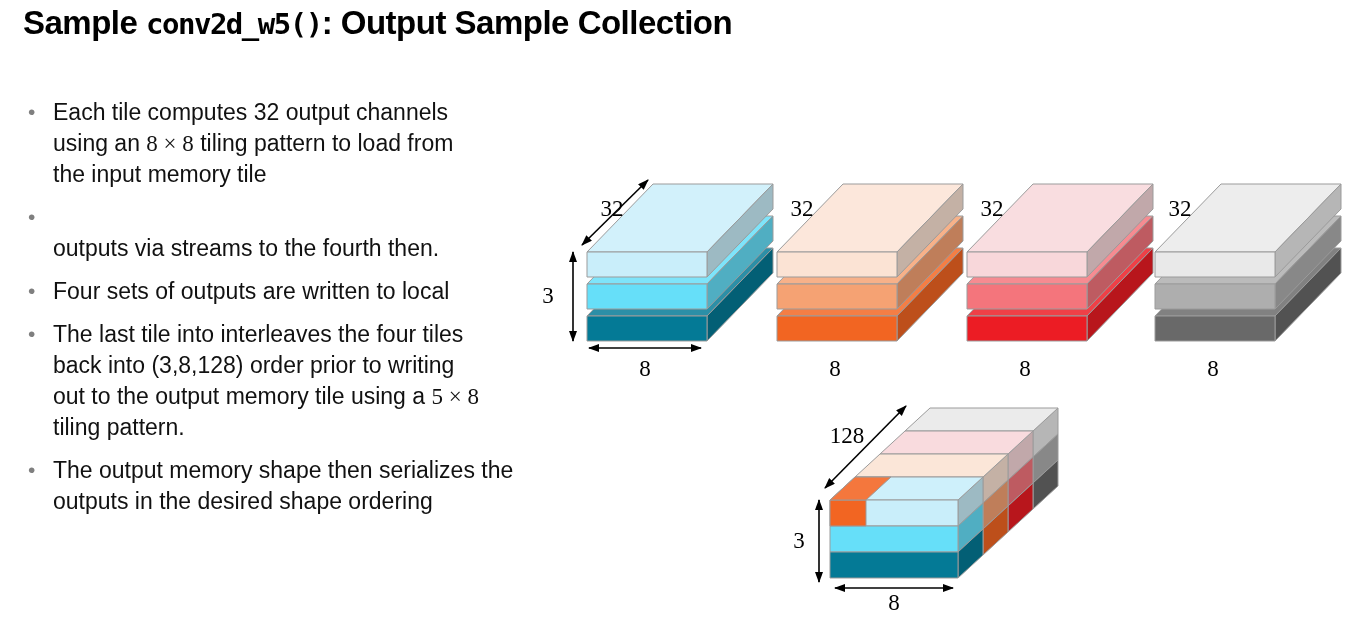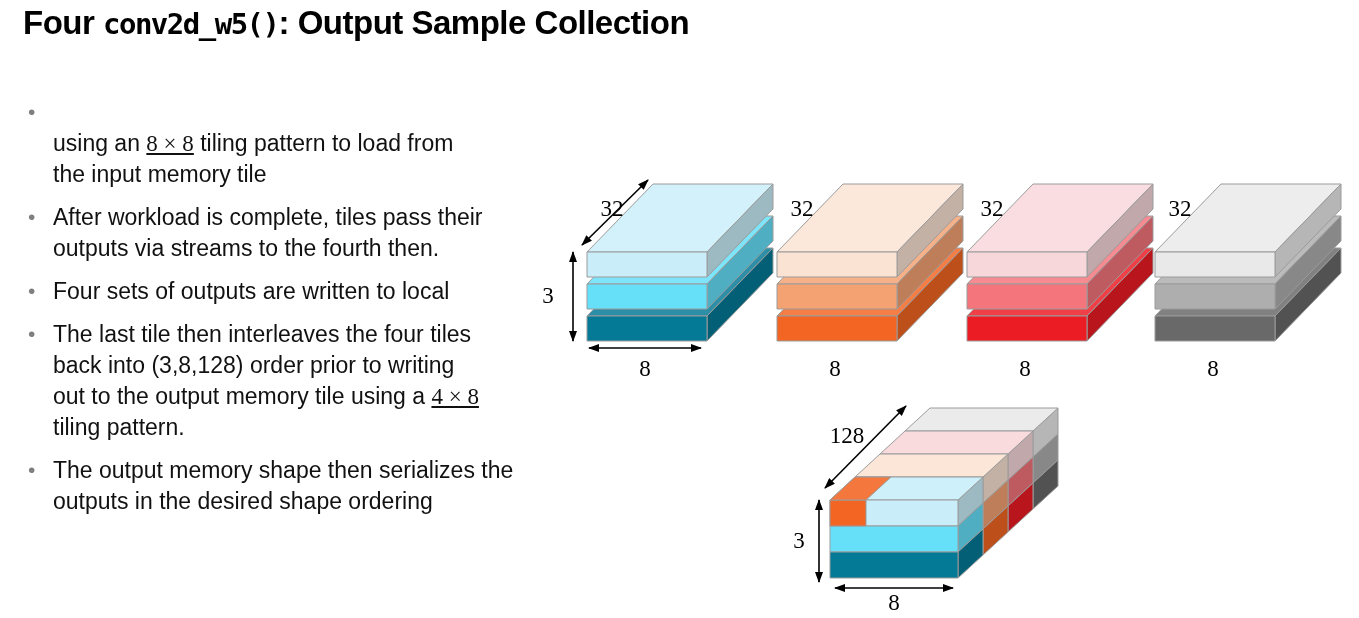--- a/index.html
+++ b/index.html
@@ -20,37 +20,37 @@
     position:absolute;left:24px;top:97px;width:560px;
     list-style:none;margin:0;padding:0;
   }
   #bullets li{
     position:relative;padding-left:29px;margin-bottom:12px;
     font-size:23px;line-height:31px;color:#111;
   }
   #bullets .dot{
     position:absolute;left:4px;top:-1px;color:#7f7f7f;font-size:21px;
   }
-  .math{font-family:"Liberation Serif",serif;text-decoration:underline;}
+  .math{font-family:"Liberation Serif",serif;}
   #diagram{position:absolute;left:540px;top:148px;}
   #diagram text{
     font-family:"Liberation Serif",serif;font-size:23px;fill:#000;
   }
   .dim-arrow{stroke:#000;stroke-width:1.6;}
 </style>
 </head>
 <body>
 
-<h1><span>Four </span><span class="mono">conv2d_w5()</span><span>: Output Sample Collection</span></h1>
+<h1><span>Sample </span><span class="mono">conv2d_w5()</span><span>: Output Sample Collection</span></h1>
 
 <ul id="bullets">
-    <li><span class="dot">•</span><span><br><span>using an </span><span class="math">8 × 8</span><span> tiling pattern to load from</span><br><span>the input memory tile</span></span></li>
-    <li><span class="dot">•</span><span><span>After workload is complete, tiles pass their</span><br><span>outputs via streams to the fourth then.</span></span></li>
+    <li><span class="dot">•</span><span><span>Each tile computes 32 output channels</span><br><span>using an </span><span class="math">8 × 8</span><span> tiling pattern to load from</span><br><span>the input memory tile</span></span></li>
+    <li><span class="dot">•</span><span><br><span>outputs via streams to the fourth then.</span></span></li>
     <li><span class="dot">•</span><span><span>Four sets of outputs are written to local</span><br></span></li>
-    <li><span class="dot">•</span><span><span>The last tile then interleaves the four tiles</span><br><span>back into (3,8,128) order prior to writing</span><br><span>out to the output memory tile using a </span><span class="math">4 × 8</span><br><span>tiling pattern.</span></span></li>
+    <li><span class="dot">•</span><span><span>The last tile into interleaves the four tiles</span><br><span>back into (3,8,128) order prior to writing</span><br><span>out to the output memory tile using a </span><span class="math">5 × 8</span><br><span>tiling pattern.</span></span></li>
     <li><span class="dot">•</span><span><span>The output memory shape then serializes the</span><br><span>outputs in the desired shape ordering</span></span></li>
   </ul>
 
 <svg id="diagram" width="819" height="470" viewBox="0 0 819 470">
   <defs>
     <marker id="arr" markerWidth="11" markerHeight="9" refX="10" refY="4" orient="auto-start-reverse" markerUnits="userSpaceOnUse">
       <polygon points="0,0 11,4 0,8" fill="#000"></polygon>
     </marker>
   </defs>
 <g>

